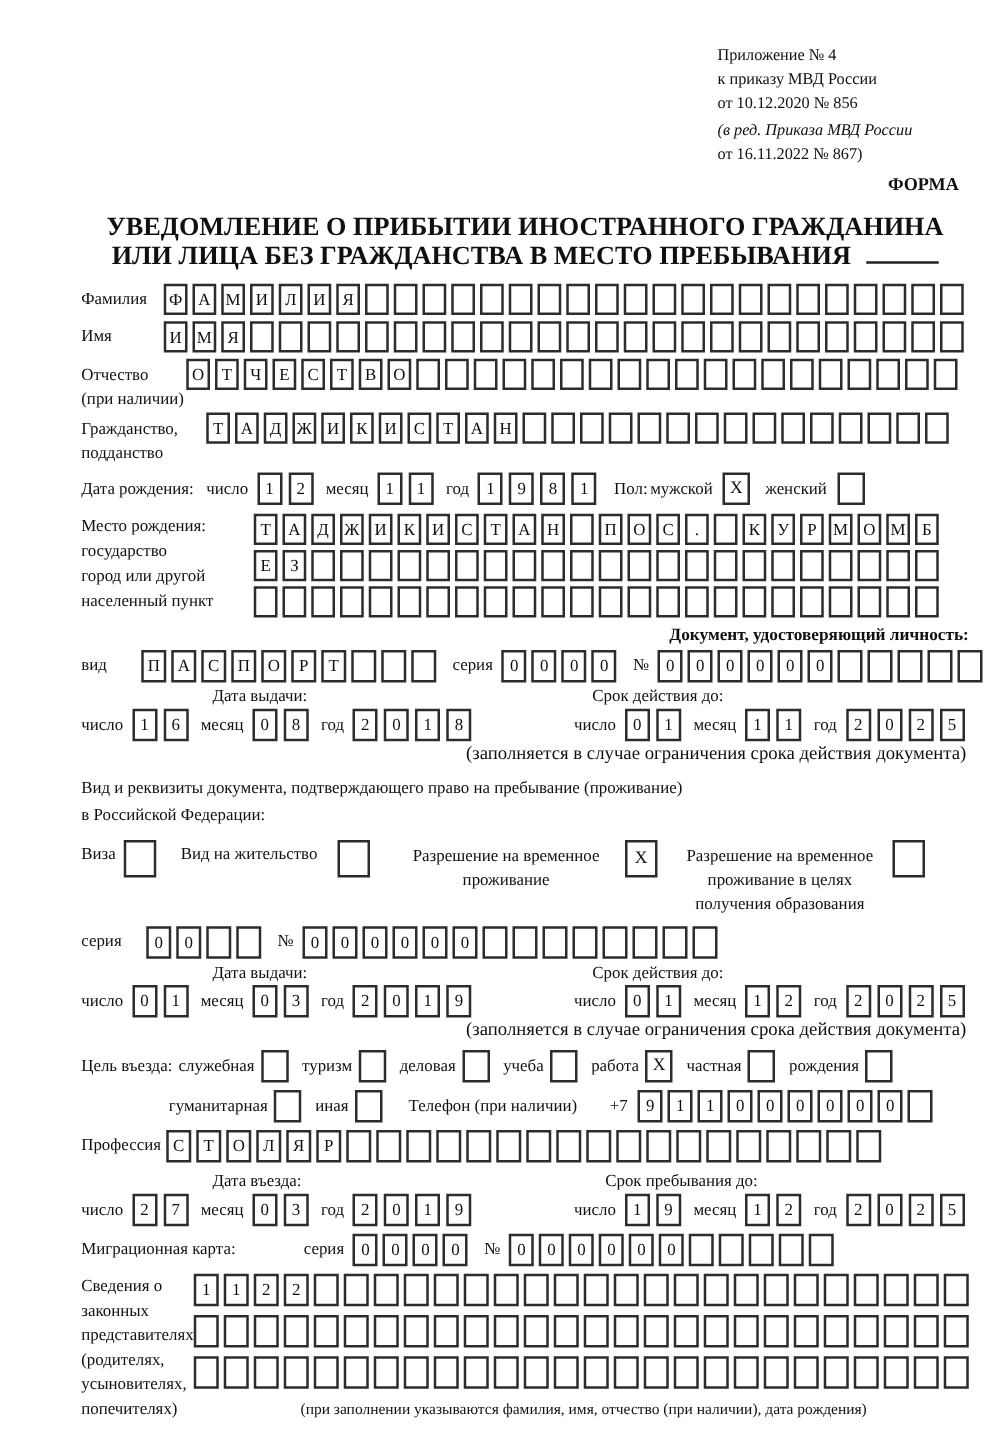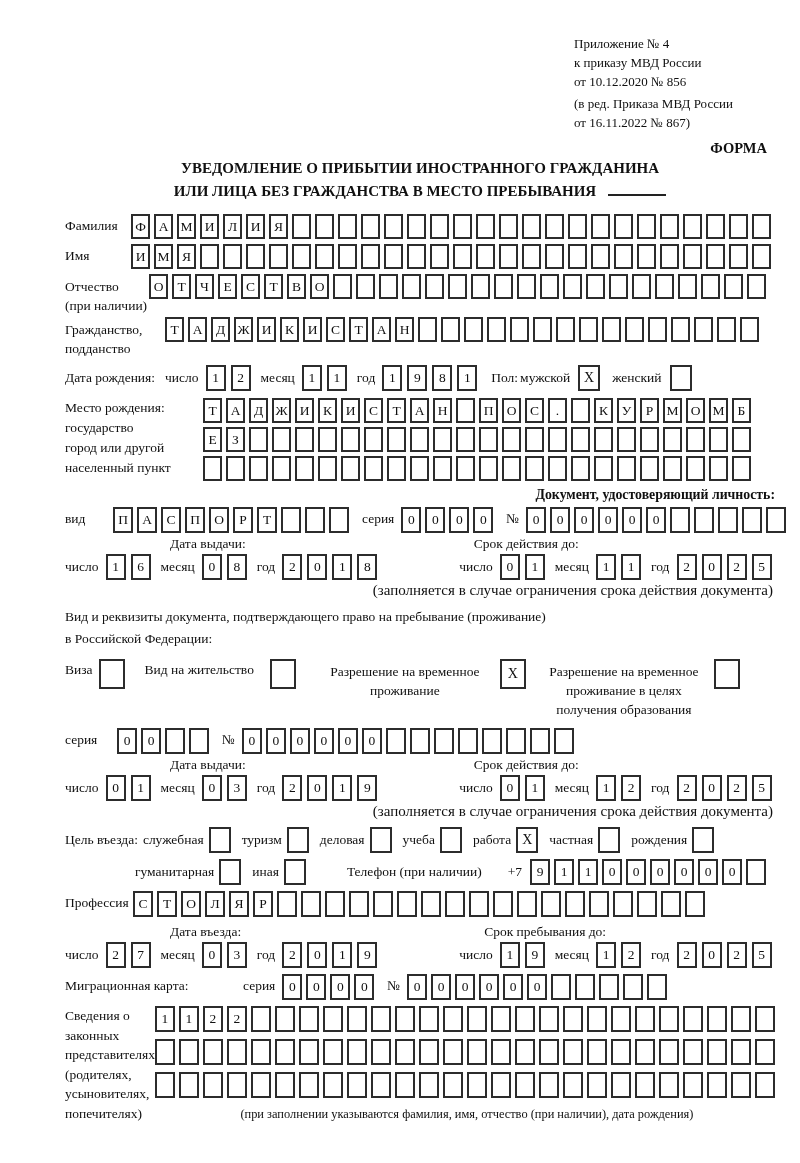--- a/index.html
+++ b/index.html
@@ -1,23 +1,23 @@
 <!DOCTYPE html>
 <html><head>
 <meta charset="utf-8">
 <style>
   html,body{margin:0;padding:0;background:#fff;}
   .page{position:relative;width:800px;height:1163px;box-sizing:border-box;
         padding:34px 25px 0 65px;overflow:hidden;background:#fff;color:#101010;
         font-family:"Liberation Serif","DejaVu Serif",serif;}
   
   .hdr{width:195px;margin-left:auto;margin-right:6px;font-size:13px;line-height:19px;}
-  .hdr .ed{margin-top:3px;}
+  .hdr .ed{margin-top:3px;font-style:italic;}
   .forma{text-align:right;margin:8px 8px 0 0;font-weight:bold;font-size:14.5px;}
-  .title{text-align:center;font-weight:bold;font-size:15px;line-height:23px;}
+  .title{margin-top:13px;text-align:center;font-weight:bold;font-size:21px;line-height:23px;}
   .tuline{display:inline-block;width:58px;border-bottom:2px solid #222;margin-left:12px;height:14px;}
   .sec{margin-top:18px;font-weight:bold;font-size:14.6px;letter-spacing:.1px;white-space:nowrap;}
   .form{margin-top:11px;font-size:13.5px;}
   
   .frow{display:flex;align-items:flex-start;margin-bottom:5px;}
   .lab{flex:0 0 auto;padding-top:4px;}
   .l2{line-height:19px;padding-top:3px;}
   
   .boxes{display:flex;flex-wrap:nowrap;}
   .box{box-sizing:border-box;flex:0 0 auto;display:inline-flex;align-items:center;justify-content:center;
@@ -520,21 +520,21 @@
       <span class="cbox"></span>
       <span class="plbl">рождения</span>
       <span class="cbox"></span>
     </div>
 
     <div class="prow" style="padding-left:70px">
       <span class="plbl">гуманитарная</span>
       <span class="cbox"></span>
       <span class="plbl">иная</span>
       <span class="cbox"></span>
-      <span class="plbl" style="margin-left:30px">Телефон (при наличии)</span>
+      <span class="plbl" style="margin-left:10px">Телефон (при наличии)</span>
       <span class="plbl" style="margin-left:26px;margin-right:8px">+7</span>
       <span class="boxes md">
           <span class="box">9</span>
           <span class="box">1</span>
           <span class="box">1</span>
           <span class="box">0</span>
           <span class="box">0</span>
           <span class="box">0</span>
           <span class="box">0</span>
           <span class="box">0</span>

